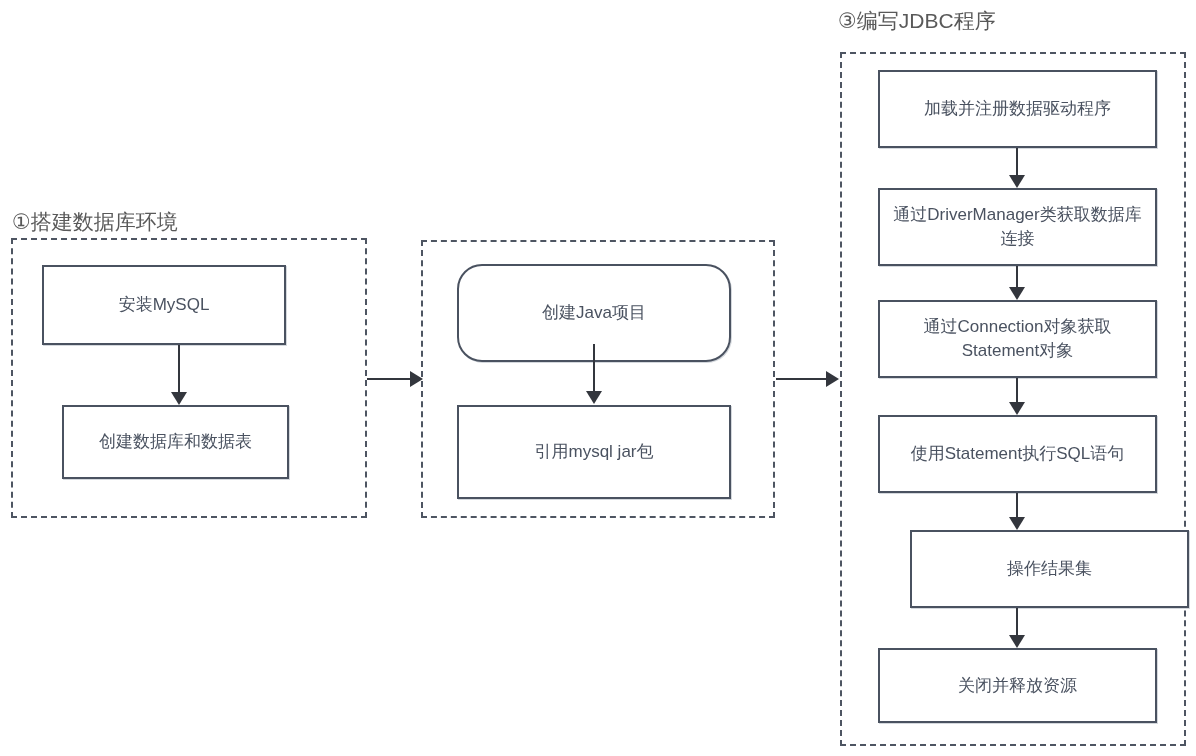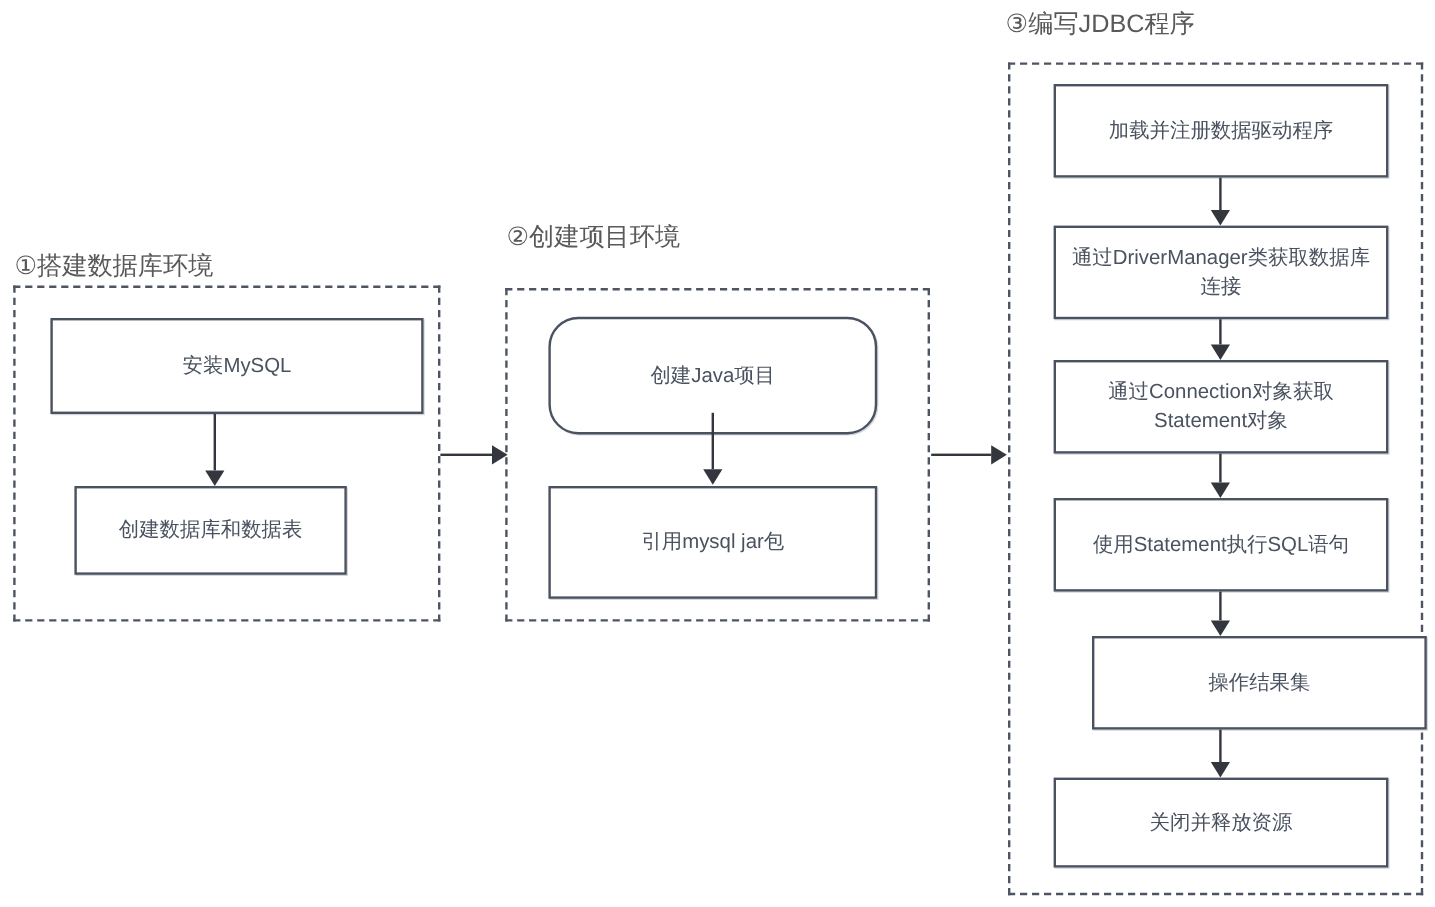--- a/index.html
+++ b/index.html
@@ -81,35 +81,34 @@
 </style>
 </head>
 <body>
 
 <div id="canvas">
 
   <div class="group-title" style="left:12px; top:181px;margin-top:24px;">①搭建数据库环境</div>
 
   <div class="dashed-group" style="left:11px; top:238px; width:356px; height:280px;"></div>
 
-  <div class="node-box" style="left:42px; top:265px; width:311px; height:80px;text-align:center;">
+  <div class="node-box" style="left:42px; top:265px; width:244px; height:80px;text-align:center;">
     <span class="node-label">安装MySQL</span>
   </div>
 
   <div class="arrow-v" style="left:178px; top:345px; height:47px;"></div>
   <div class="arrow-v-head" style="left:171px; top:392px;"></div>
 
   <div class="node-box" style="left:42px; top:405px; width:227px; height:74px;margin-left:20px;">
     <span class="node-label">创建数据库和数据表</span>
   </div>
 
   <div class="arrow-h" style="left:367px; top:378px; width:43px;"></div>
   <div class="arrow-h-head" style="left:410px; top:371px;"></div>
 
-  <div class="group-title" style="left:422px; top:181px;">②创建项目环境</div>
 
   <div class="dashed-group" style="left:421px; top:240px; width:354px; height:278px;"></div>
 
   <div class="node-box" style="left:457px; top:264px; width:274px; height:98px;border-radius:25px;">
     <span class="node-label">创建Java项目</span>
   </div>
 
   <div class="arrow-v" style="left:593px; top:344px; height:47px;"></div>
   <div class="arrow-v-head" style="left:586px; top:391px;"></div>
 

